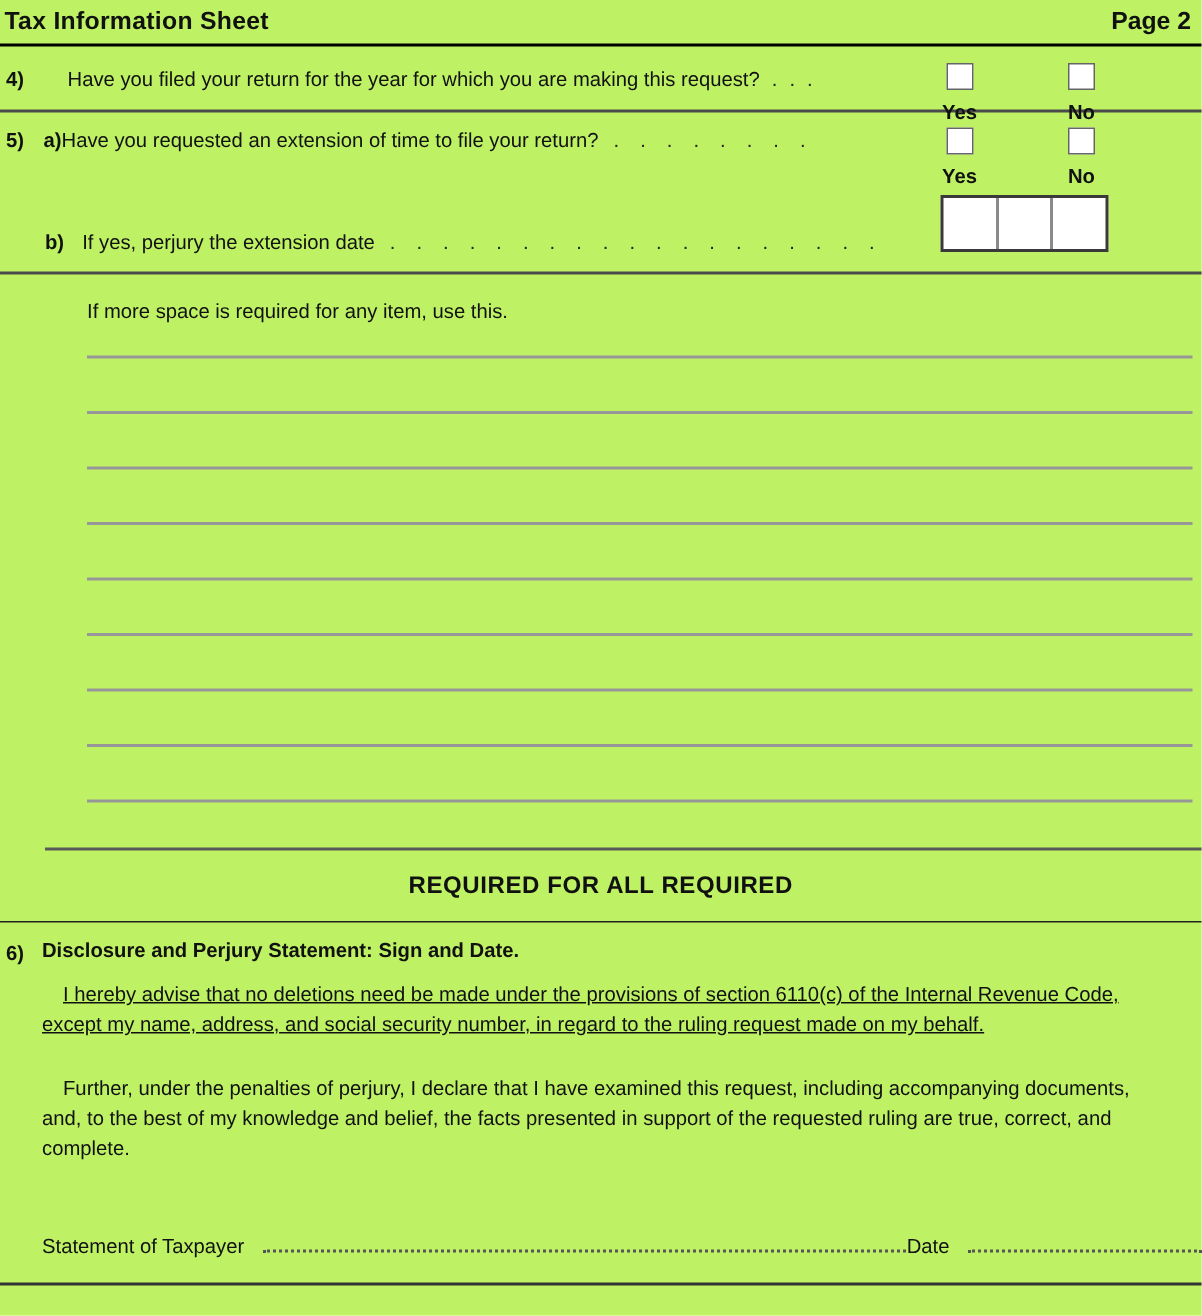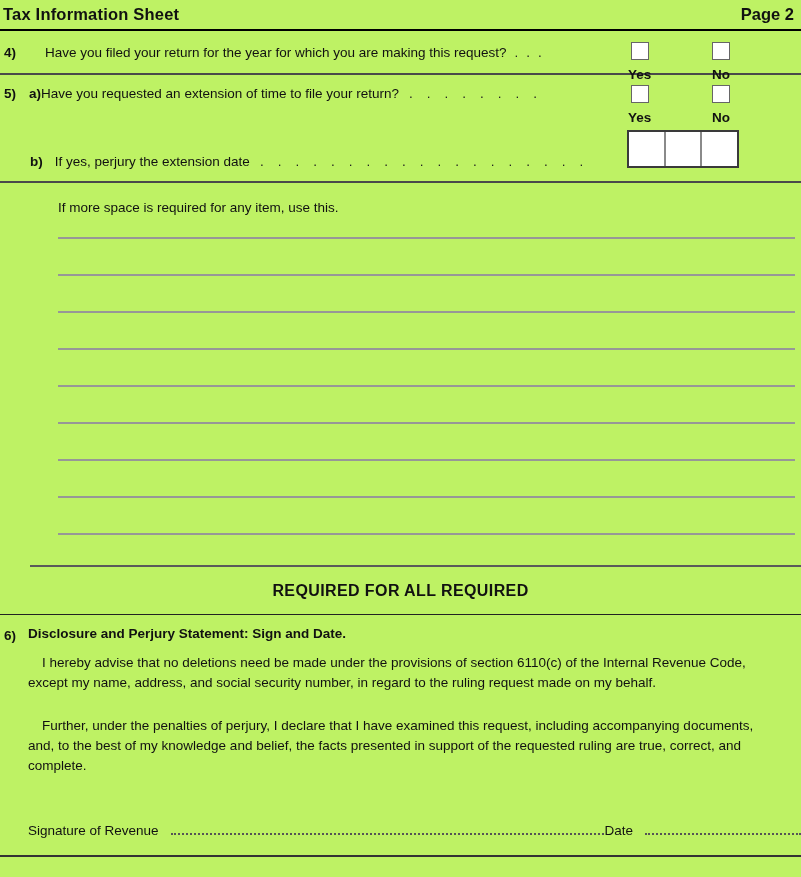--- a/index.html
+++ b/index.html
@@ -49,21 +49,21 @@
   
   .banner { position:absolute; top:567px; left:0; right:0; height:48px; border-bottom:1px solid #222;
             display:flex; align-items:center; justify-content:center; }
   .banner-text { font-size:16px; font-weight:bold; letter-spacing:.4px; }
 
   
   .sec6 { position:absolute; top:615px; left:0; right:0; bottom:0; }
   .sec6-num   { position:absolute; left:4px;  top:13px; font-size:13.5px; font-weight:bold; }
   .sec6-title { position:absolute; left:28px; top:11px; font-size:13.5px; font-weight:bold; }
   .para { position:absolute; left:28px; width:730px; font-size:13.5px; line-height:20px; text-indent:14px; }
-  .para1 { top:38px; }
+  .para1 { top:38px;text-decoration:underline; }
   .para2 { top:101px; }
 
   .sig-row { position:absolute; left:28px; right:0; top:205px; height:18px;
              display:flex; align-items:flex-end; font-size:13.5px; }
   .sig-label, .date-label { white-space:nowrap; }
   .date-label { }
   .dotline  { flex:1; border-bottom:2px dotted #555; margin:0 0 3px 12px; }
   .dotline2 { flex:0 0 156px; border-bottom:2px dotted #555; margin:0 0 3px 12px; }
 
   .bottom-line { position:absolute; top:240px; left:0; right:0; border-top:2px solid #333; }
@@ -142,21 +142,21 @@
     <span class="banner-text">REQUIRED FOR ALL REQUIRED</span>
   </div>
 
   <div class="sec6">
     <span class="sec6-num">6)</span>
     <span class="sec6-title">Disclosure and Perjury Statement: Sign and Date.</span>
     <p class="para para1">I hereby advise that no deletions need be made under the provisions of section 6110(c) of the Internal Revenue Code, except my name, address, and social security number, in regard to the ruling request made on my behalf.</p>
     <p class="para para2">Further, under the penalties of perjury, I declare that I have examined this request, including accompanying documents, and, to the best of my knowledge and belief, the facts presented in support of the requested ruling are true, correct, and complete.</p>
 
     <div class="sig-row">
-      <span class="sig-label">Signature of Revenue</span>
+      <span class="sig-label">Statement of Taxpayer</span>
       <div class="dotline"></div>
       <span class="date-label">Date</span>
       <div class="dotline2"></div>
     </div>
 
     <div class="bottom-line"></div>
   </div>
 
 </div>
 

